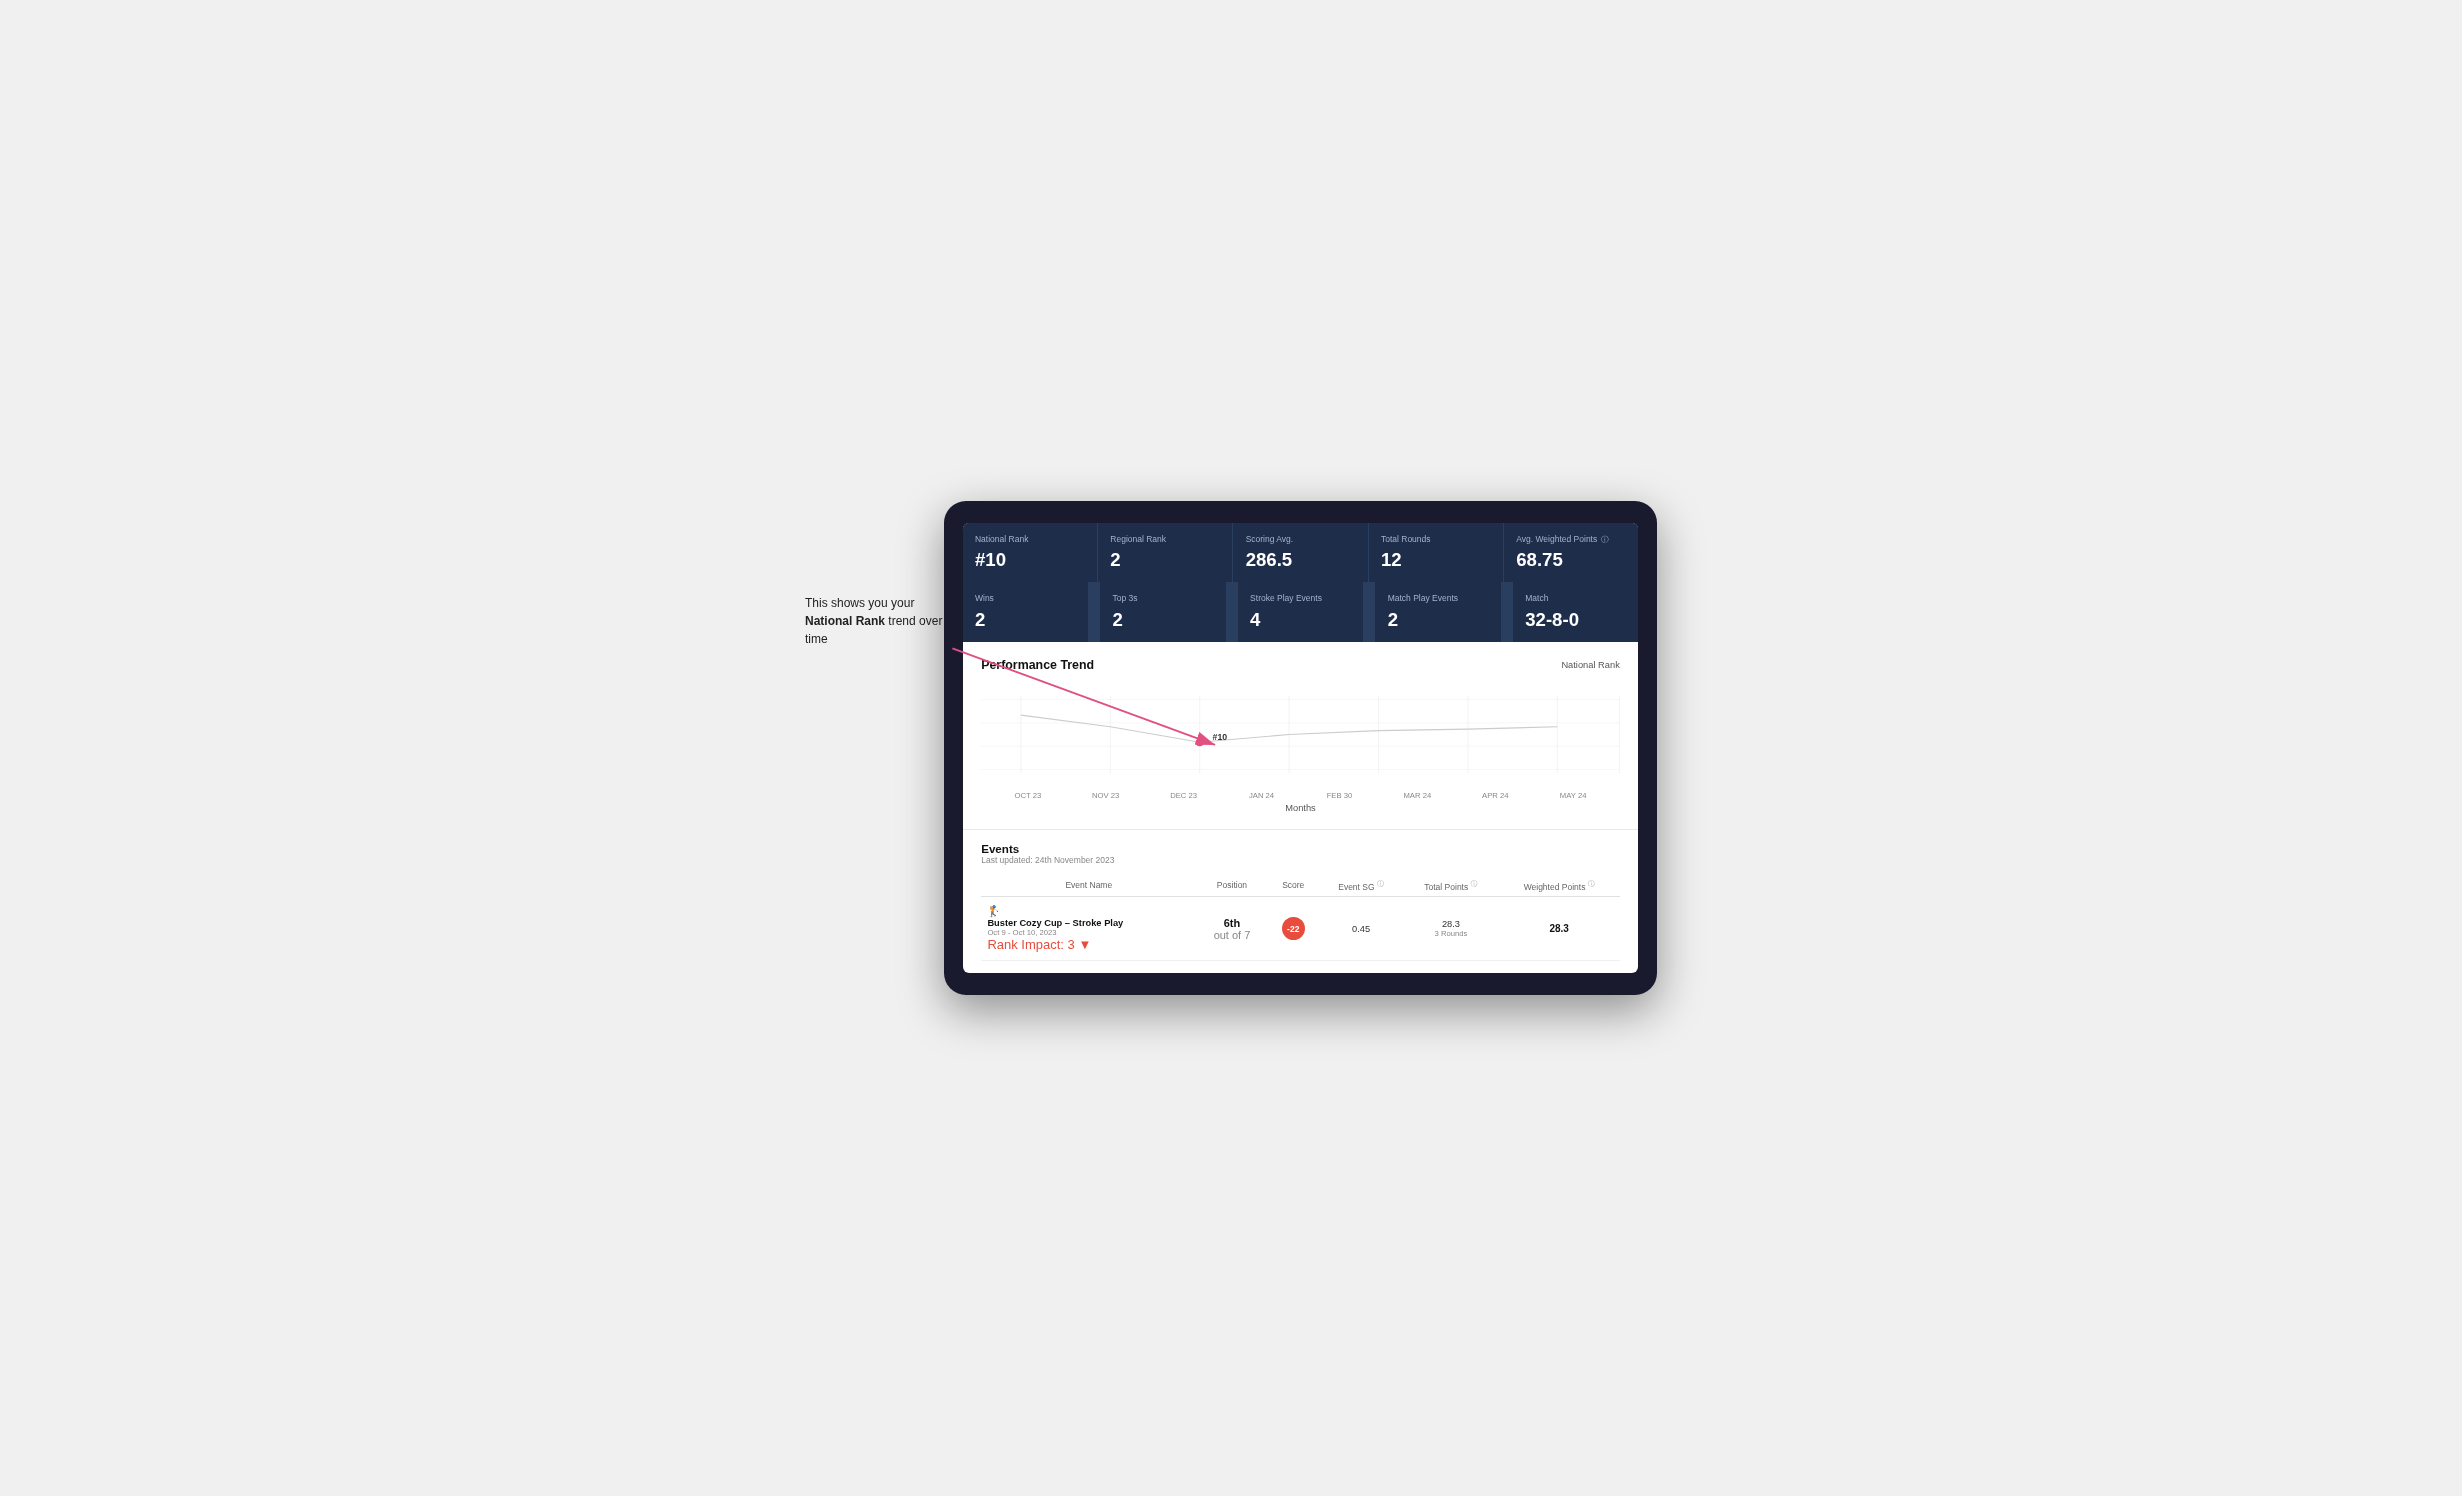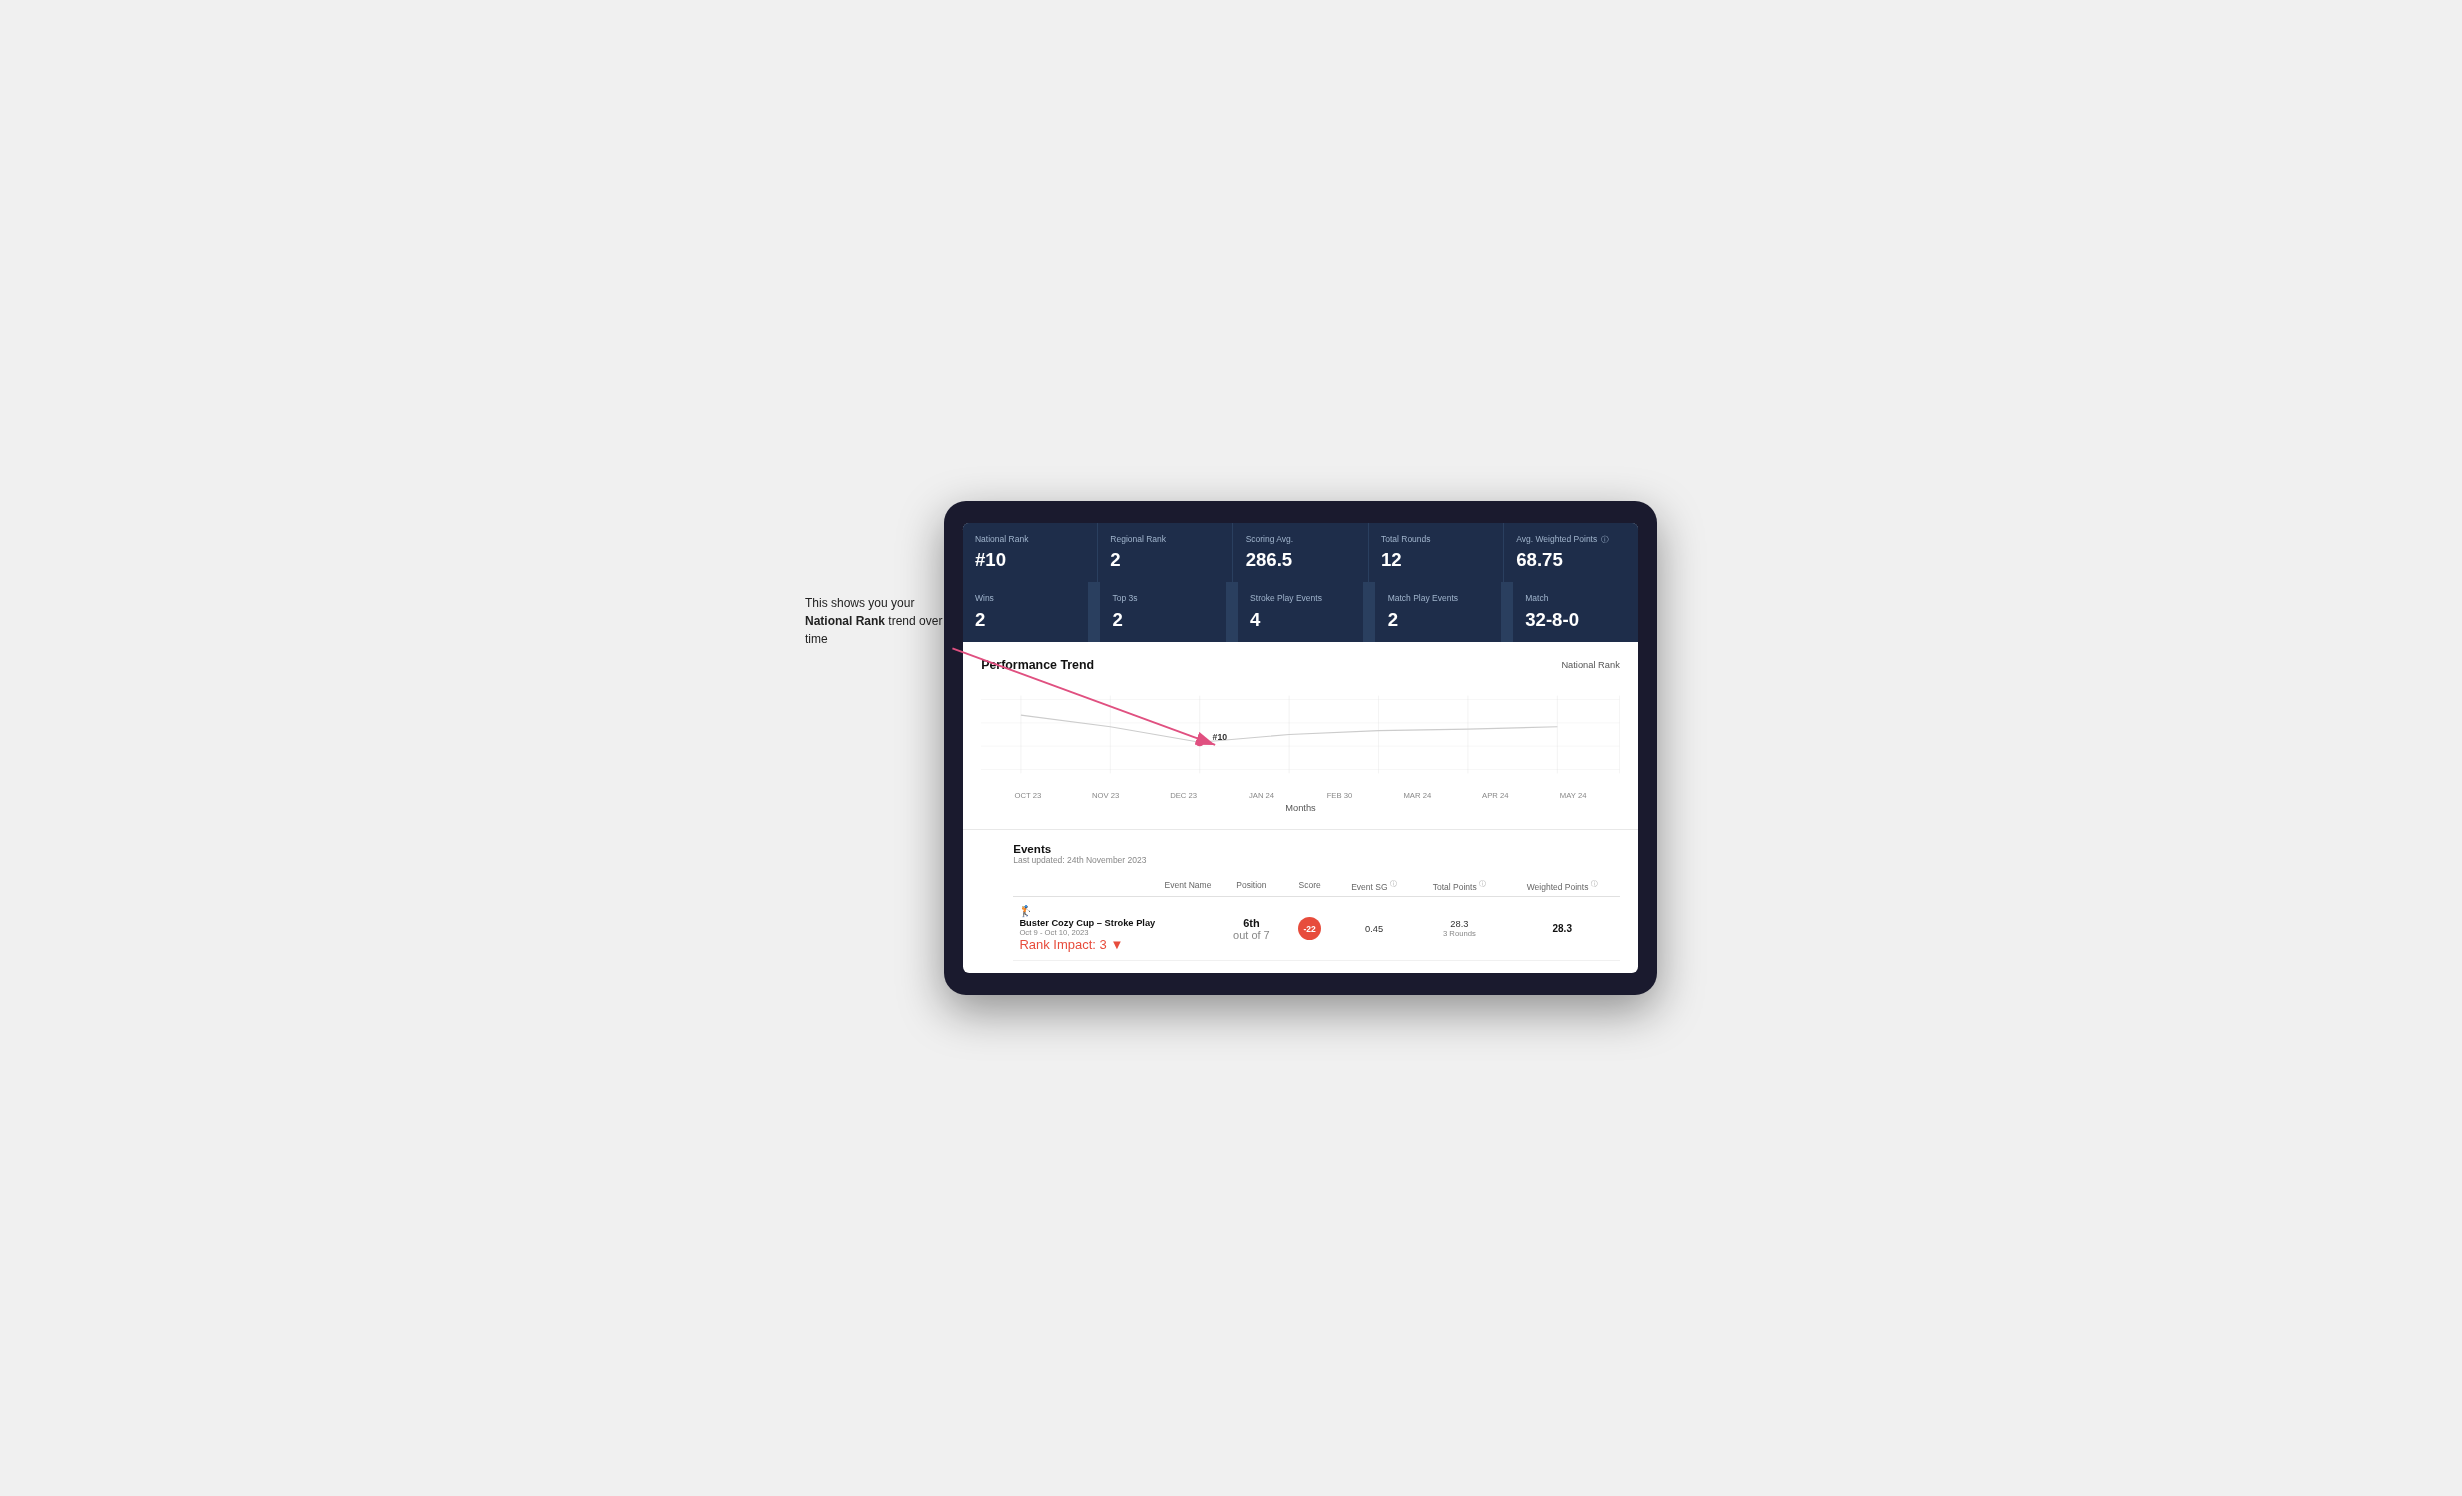--- a/index.html
+++ b/index.html
@@ -142,21 +142,20 @@
     .chart-xlabel {
       text-align: center;
       font-size: 9.3px;
       color: #555;
       margin-bottom: 7.7px;
     }
 
     
     .events-section {
       padding: 12.4px 18.6px;
-      margin-left: 32px;
     }
     .events-title {
       font-size: 11.6px;
       font-weight: 700;
       color: #111;
     }
     .events-subtitle {
       font-size: 8.5px;
       color: #888;
       margin-bottom: 9.3px;
@@ -165,21 +164,21 @@
     .events-table {
       width: 100%;
       border-collapse: collapse;
     }
     .events-table th {
       font-size: 8.5px;
       color: #666;
       font-weight: 500;
       padding: 4.6px 6.2px;
       border-bottom: 0.8px solid #e0e0e0;
-      text-align: right;
+      text-align: center;
     }
     .events-table th:not(:first-child) {
       text-align: center;
     }
     .events-table td {
       padding: 7.7px 6.2px;
       font-size: 9.3px;
       color: #333;
       border-bottom: 0.8px solid #f0f0f0;
       vertical-align: middle;

